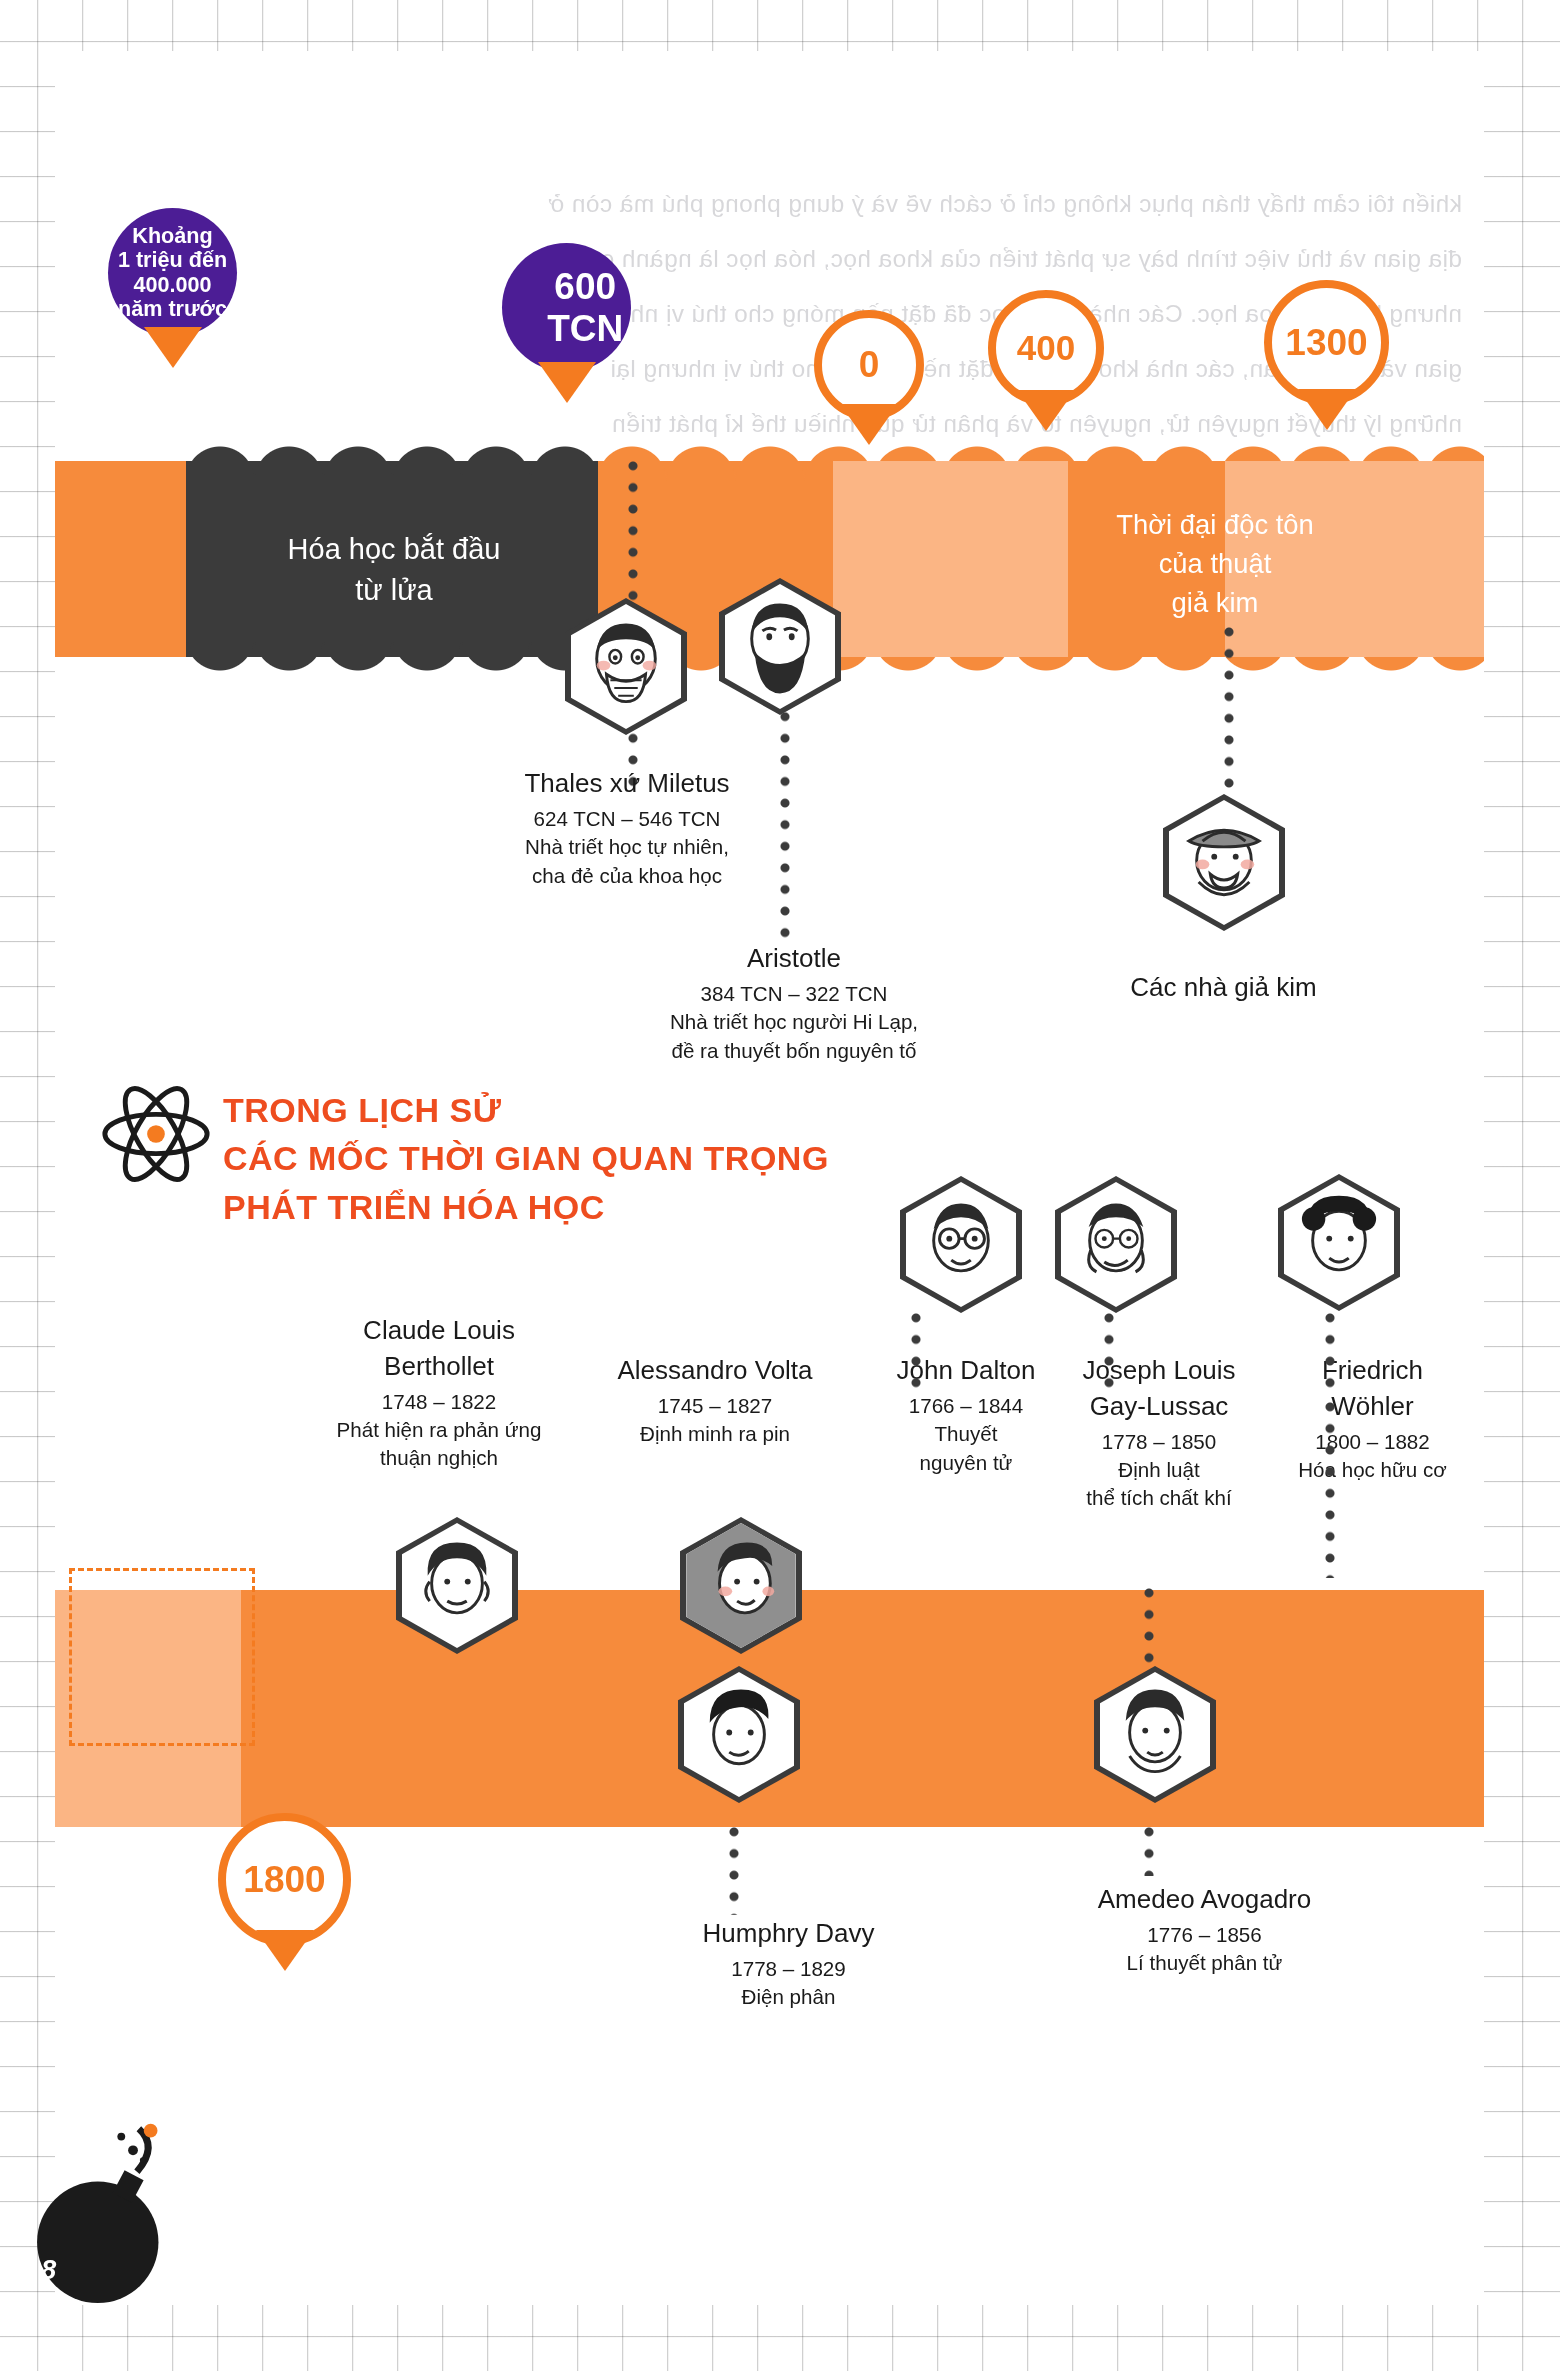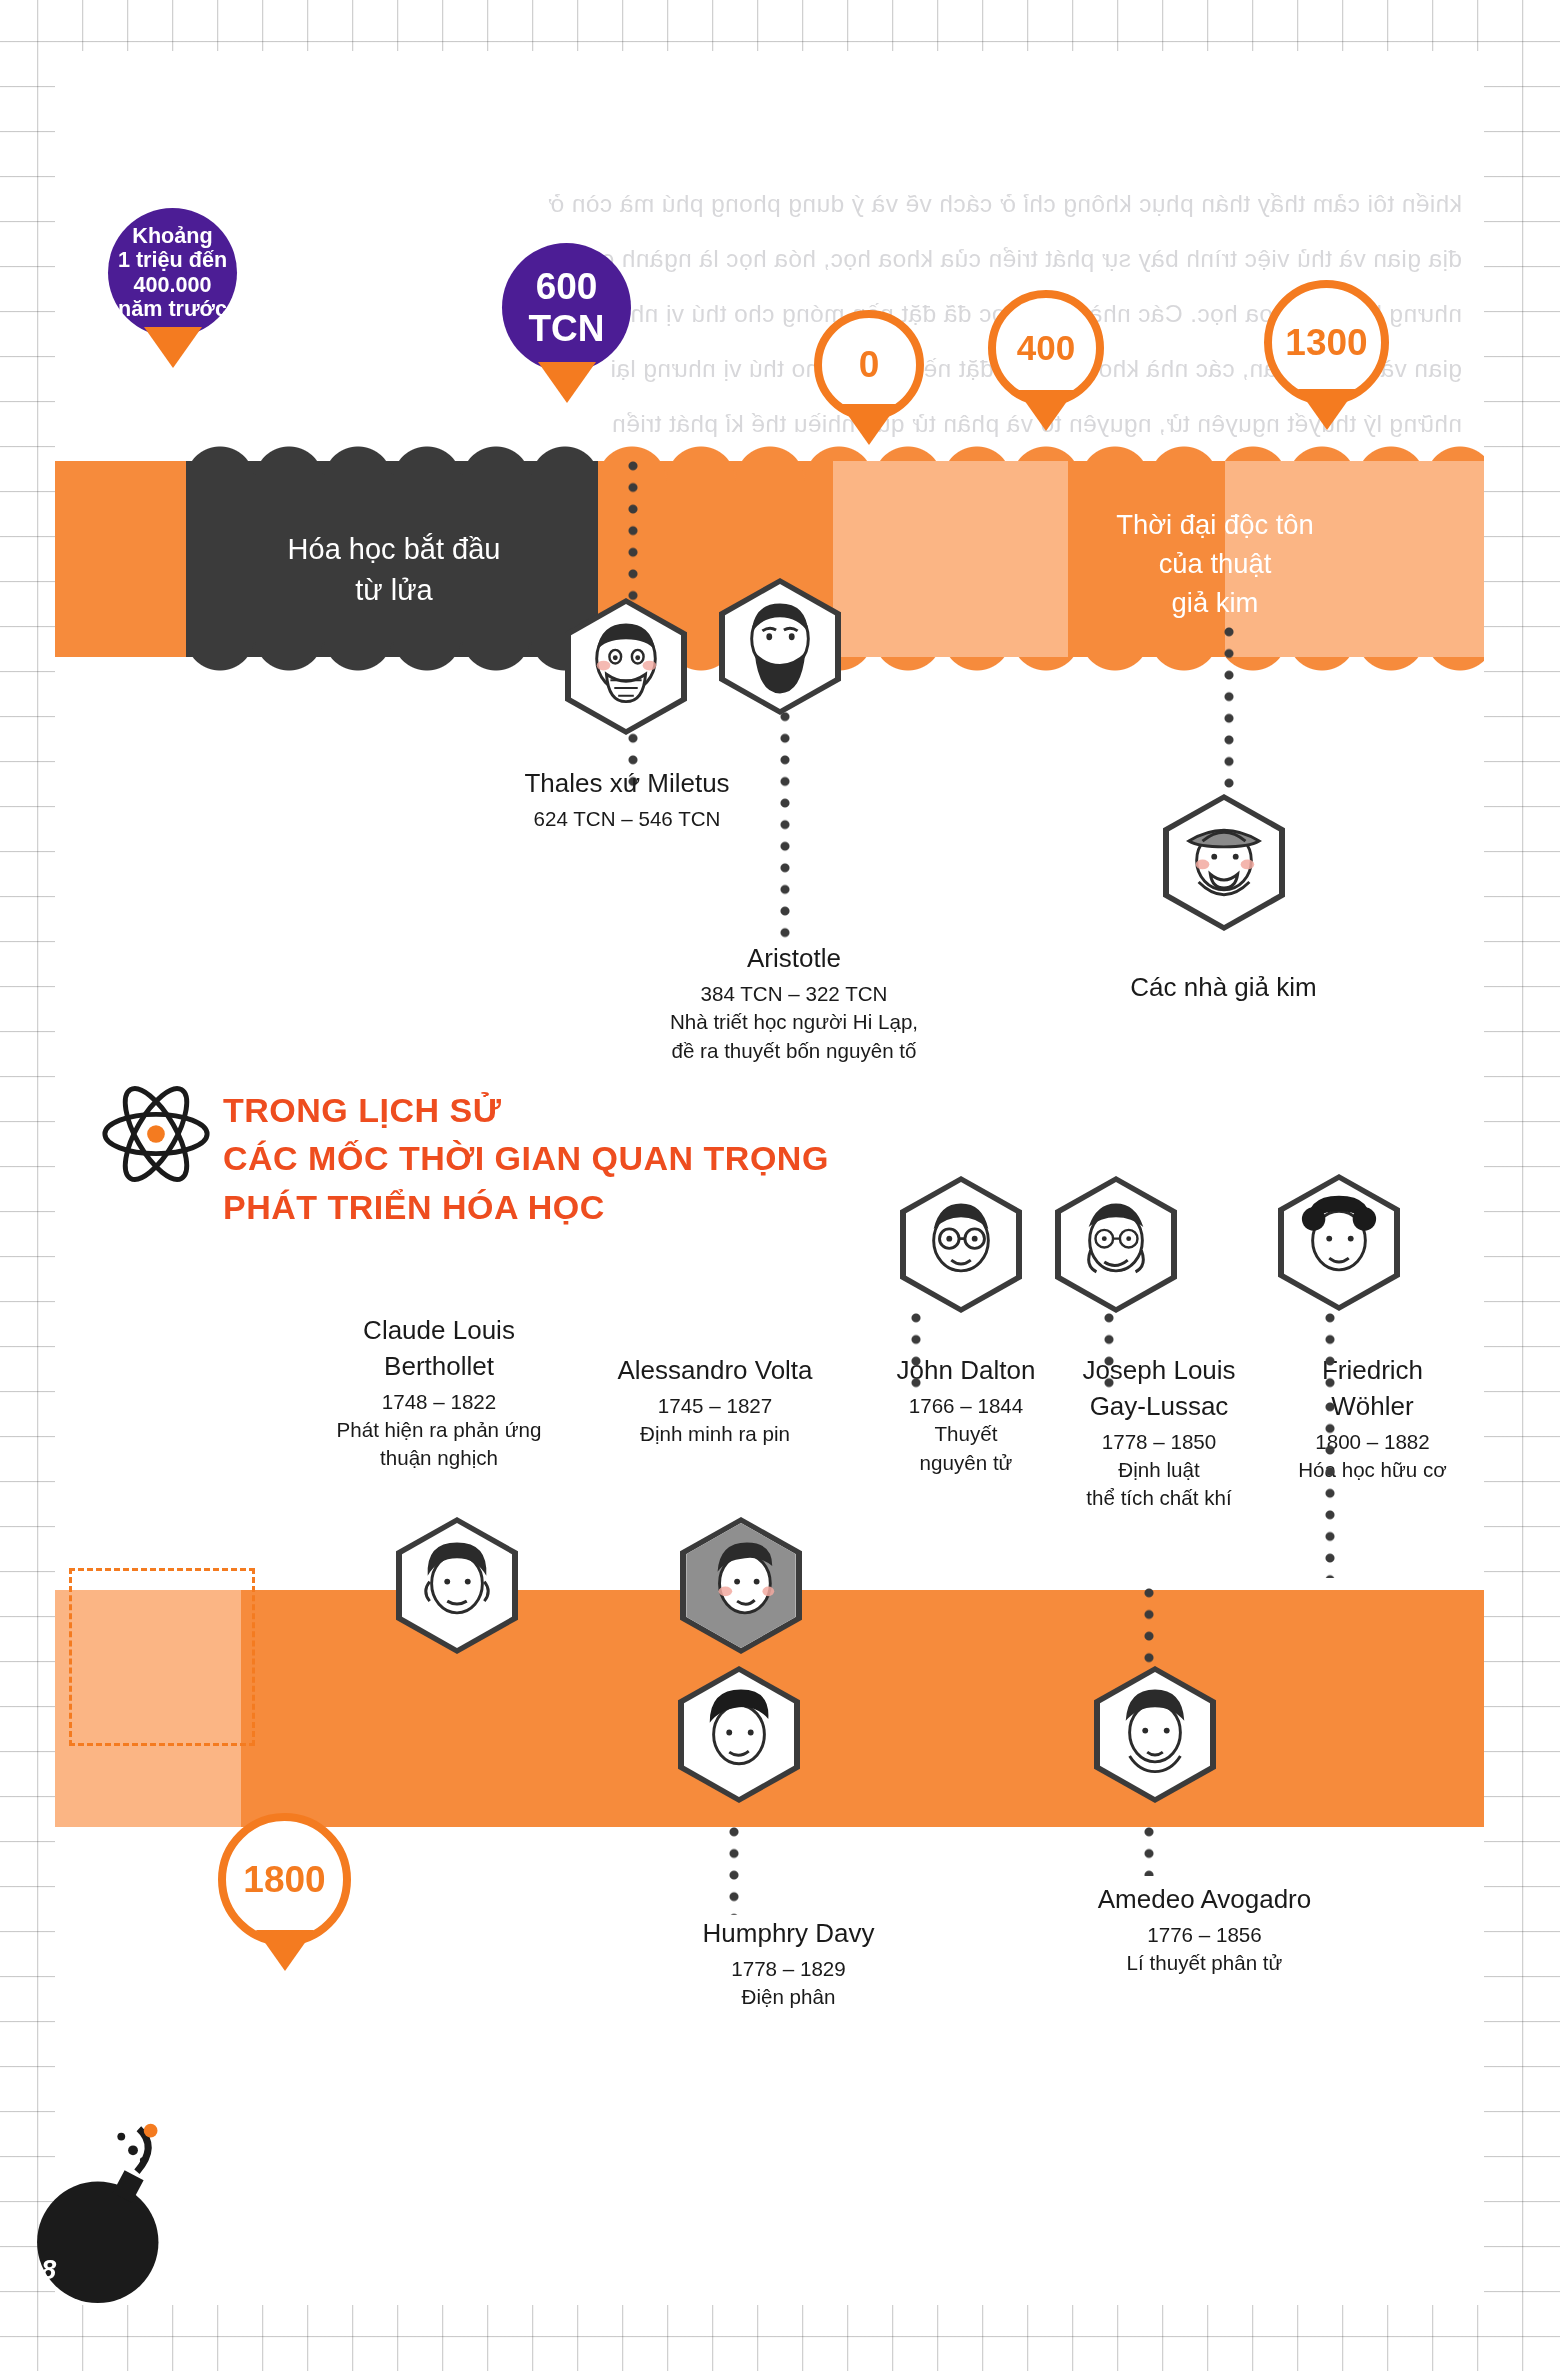--- a/index.html
+++ b/index.html
@@ -281,21 +281,21 @@
   <div class="band-light" style="left:1225px; top:461px; width:259px; height:196px;"></div>
   <div class="band" style="left:1068px; top:461px; width:157px; height:196px;"></div>
 
   <div class="pin" style="left:108px; top:208px; font-size:21.6px;">
     <span class="label" style="white-space:pre-line;">Khoảng
 1 triệu đến
 400.000
 năm trước</span>
   </div>
 
-  <div class="pin" style="left:502px; top:243px; font-size:37px;">
+  <div class="pin" style="left:502px; top:243px; font-size:37px;justify-content:flex-end;">
     <span class="label" style="white-space:pre-line;">600
 TCN</span>
   </div>
 
   <div class="pin hollow" style="left:814px; top:310px; width:110px; height:110px; font-size:37px;">
     <span class="label">0</span>
   </div>
 
   <div class="pin hollow" style="left:988px; top:290px; width:116px; height:116px; font-size:35px;">
     <span class="label">400</span>
@@ -359,20 +359,22 @@
         <ellipse cx="80" cy="66" rx="7" ry="5" fill="#f2a9a0" opacity="0.85"></ellipse>
         <path d="M42 76 q14 12 28 0 q-2 14 -14 14 q-12 0 -14 -14z" fill="#fff" stroke="#2b2b2b" stroke-width="3"></path>
         <path d="M30 84 q26 26 52 0" stroke="#2b2b2b" stroke-width="3" fill="none"></path>
       </svg>
     </div>
   </div>
 
   <div class="caption" style="left:431px; top:766px; width:392px;">
     <span class="name">Thales xứ Miletus</span>
     <span class="years">624 TCN – 546 TCN</span>
+    <span class="desc" style="white-space:pre-line;">Nhà triết học tự nhiên,
+cha đẻ của khoa học</span>
   </div>
 
   <div class="caption" style="left:598px; top:941px; width:392px;">
     <span class="name">Aristotle</span>
     <span class="years">384 TCN – 322 TCN</span>
     <span class="desc" style="white-space:pre-line;">Nhà triết học người Hi Lạp,
 đề ra thuyết bốn nguyên tố</span>
   </div>
 
   <div class="caption" style="left:1047px; top:970px; width:353px;">

